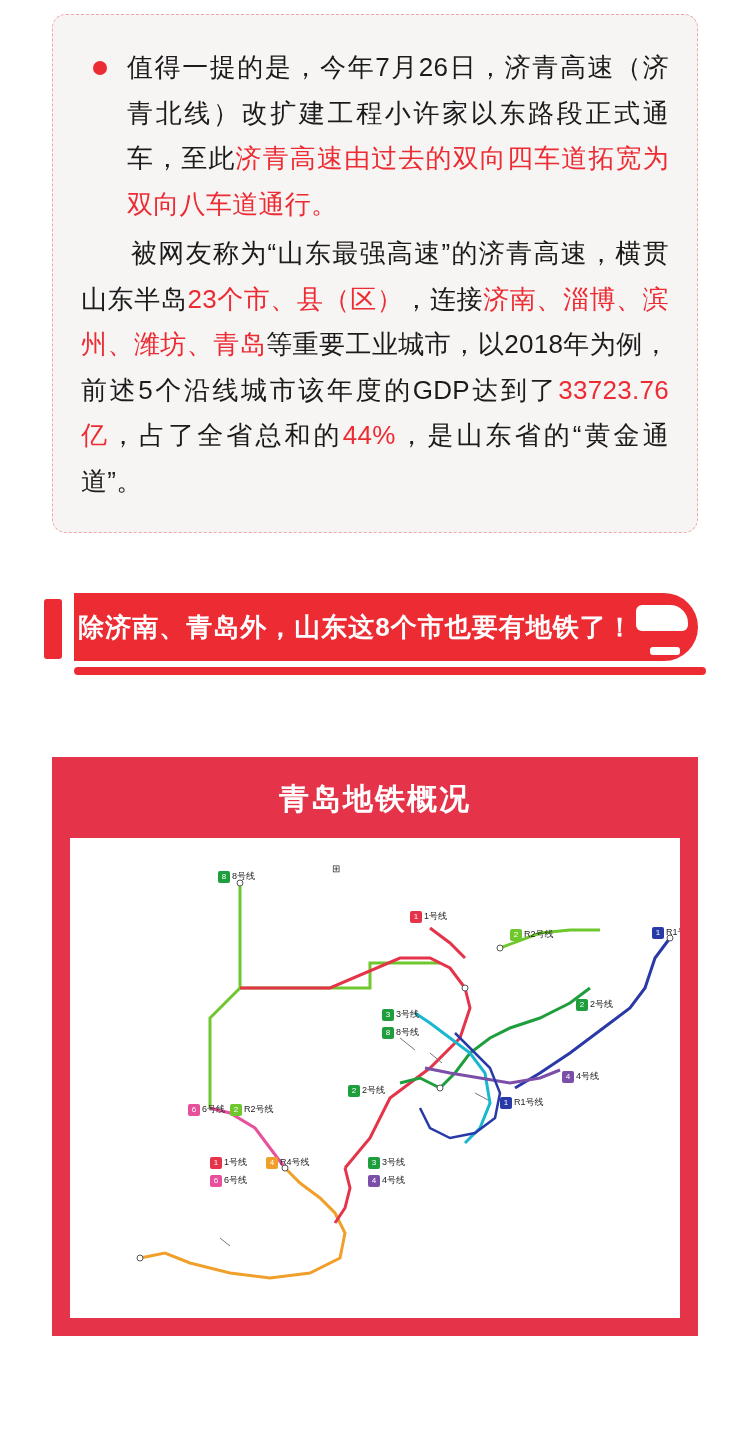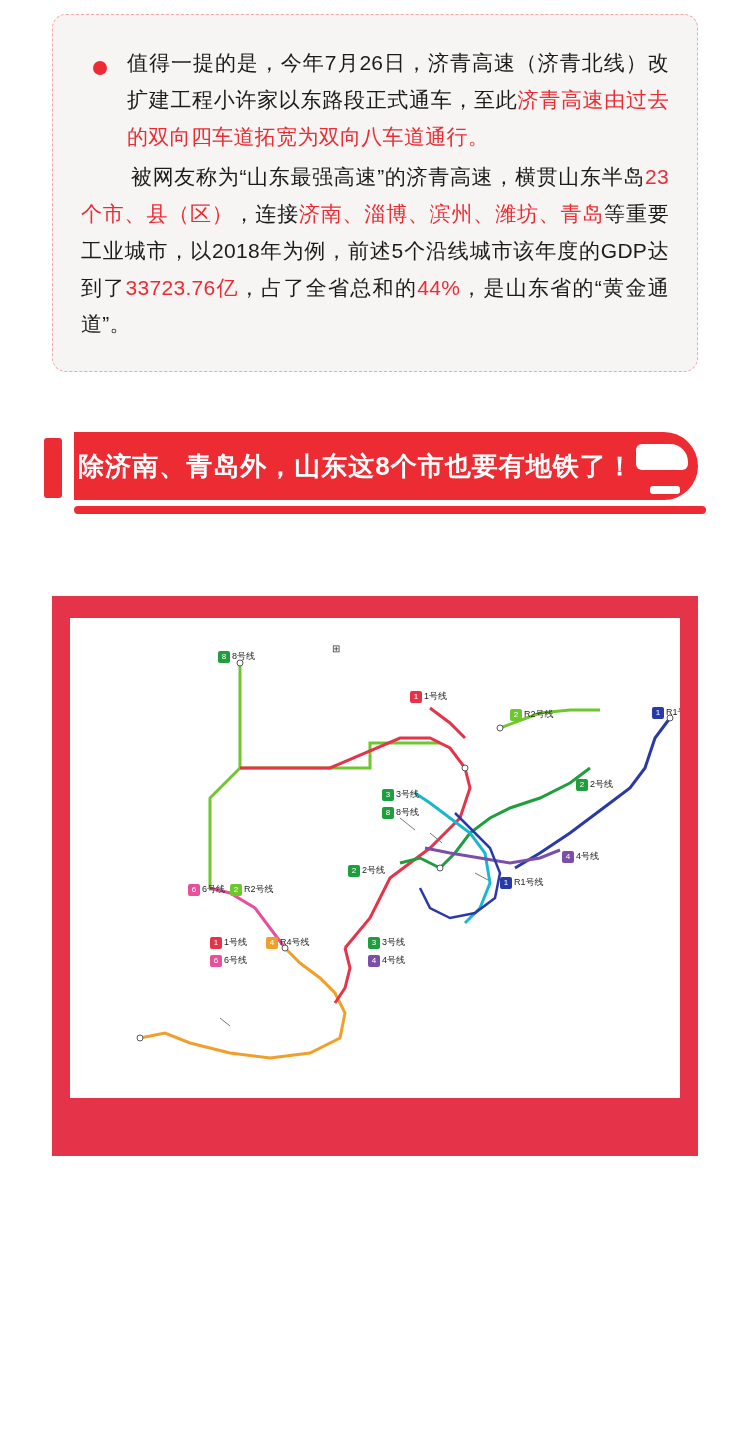--- a/index.html
+++ b/index.html
@@ -20,21 +20,21 @@
   .card {
     position: relative;
     margin: 0 52px;
     background: #f7f5f4;
     border: 1px dashed #f0a7a7;
     border-radius: 14px;
     padding: 30px 28px 28px 28px;
   }
 
   .para {
-    font-size: 21px;
+    font-size: 26px;
     line-height: 1.75;
     color: #1b1b1b;
     letter-spacing: 0.3px;
     text-align: justify;
   }
   .para + .para { margin-top: 4px; }
   .para.indent { text-indent: 50px; }
   .red { color: #ec2b33; }
   .bullet-row {
     position: relative;
@@ -183,20 +183,21 @@
     </div>
     <div class="banner-rail"></div>
   </div>
 
   <div class="gap-40"></div>
 
 
   <div class="gap-28"></div>
 
   <div class="metro-panel">
+    <div class="metro-title">青岛地铁概况</div>
 
     <div class="metro-map" id="metro-map">
       <svg width="610" height="480" viewBox="0 0 610 480">
 
         <polyline points="170,45 170,150 300,150 300,125 370,125" fill="none" stroke="#6fc72e" stroke-width="3"></polyline>
         <polyline points="170,150 140,180 140,270" fill="none" stroke="#6fc72e" stroke-width="3"></polyline>
 
         <polyline points="170,150 260,150 330,120 360,120 380,130 395,150" fill="none" stroke="#e5344a" stroke-width="3"></polyline>
         <polyline points="395,150 400,170 390,200 360,230 320,260 300,300 275,330" fill="none" stroke="#e5344a" stroke-width="3"></polyline>
         <polyline points="360,90 380,105 395,120" fill="none" stroke="#e5344a" stroke-width="3"></polyline>

